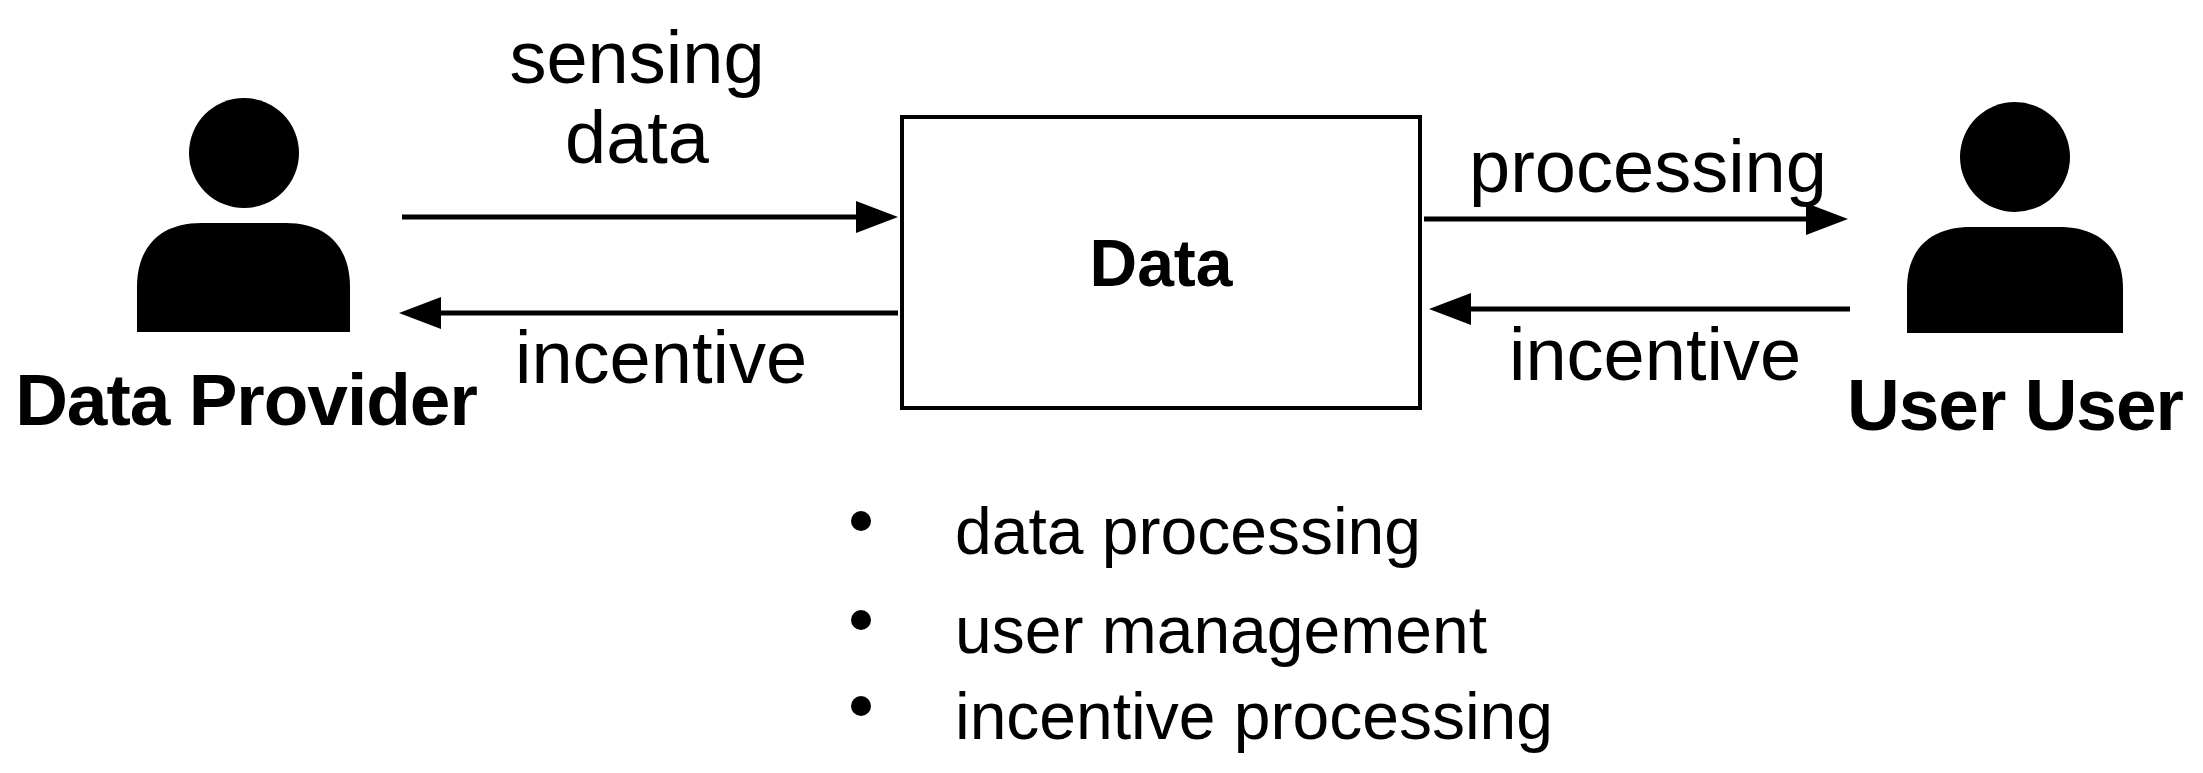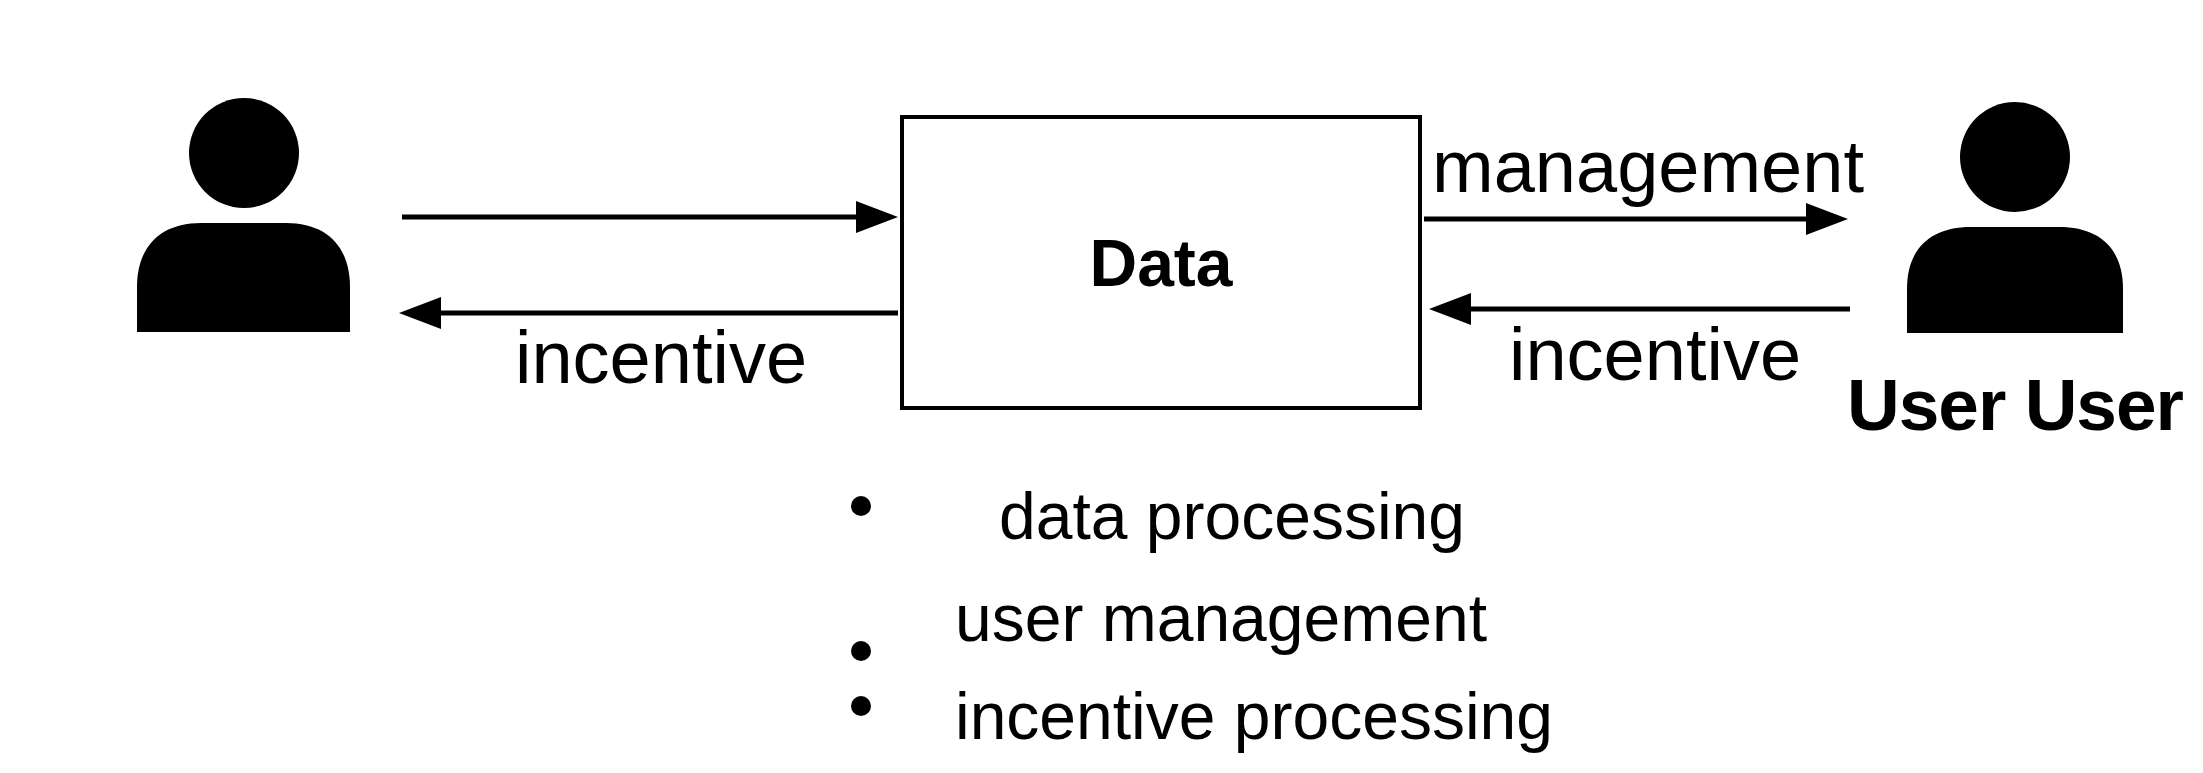--- a/index.html
+++ b/index.html
@@ -116,42 +116,47 @@
       <line x1="1424" y1="219" x2="1812" y2="219" stroke="#000000" stroke-width="5"></line>
       <polygon points="1848,219 1806,203 1806,235" fill="#000000"></polygon>
     </g>
 
     <g>
       <line x1="1467" y1="309" x2="1850" y2="309" stroke="#000000" stroke-width="5"></line>
       <polygon points="1429,309 1471,293 1471,325" fill="#000000"></polygon>
     </g>
   </svg>
 
+  <div class="actor-label" style="left:246px; top:363px;">Data Provider</div>
 
   <div class="actor-label" style="left:2015px; top:368px;">User User</div>
 
+  <div class="flow-label" style="left:637px; top:18px;">
+    <span>sensing</span><br>
+    <span>data</span>
+  </div>
 
   <div class="flow-label" style="left:661px; top:318px;">incentive</div>
 
-  <div class="flow-label" style="left:1648px; top:127px;">management</div>
+  <div class="flow-label" style="left:1648px; top:127px;">processing</div>
 
   <div class="flow-label" style="left:1655px; top:315px;">incentive</div>
 
   <div class="proc-box">
     <div class="proc-title">
       <span>Data</span><br>
     </div>
   </div>
 
   <div>
-    <div class="bullet-row" style="top:473px;gap:44px;">
+    <div class="bullet-row" style="top:488px;">
       <span class="bullet-dot"></span>
       <span class="bullet-text">data processing</span>
     </div>
-    <div class="bullet-row" style="top:575px;align-items:flex-end;">
+    <div class="bullet-row" style="top:587px;">
       <span class="bullet-dot"></span>
       <span class="bullet-text">user management</span>
     </div>
     <div class="bullet-row" style="top:673px;">
       <span class="bullet-dot"></span>
       <span class="bullet-text">incentive processing</span>
     </div>
   </div>
 
 </div>

